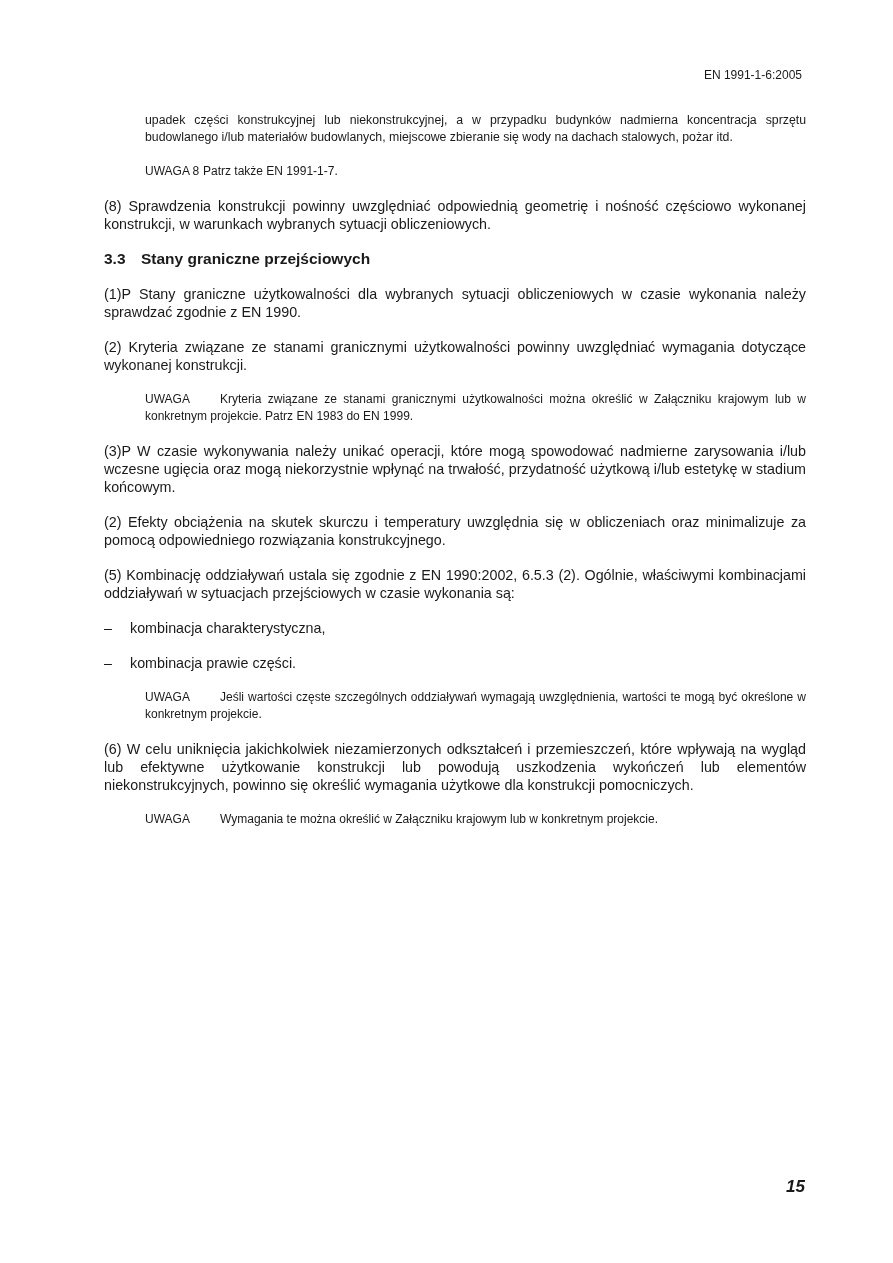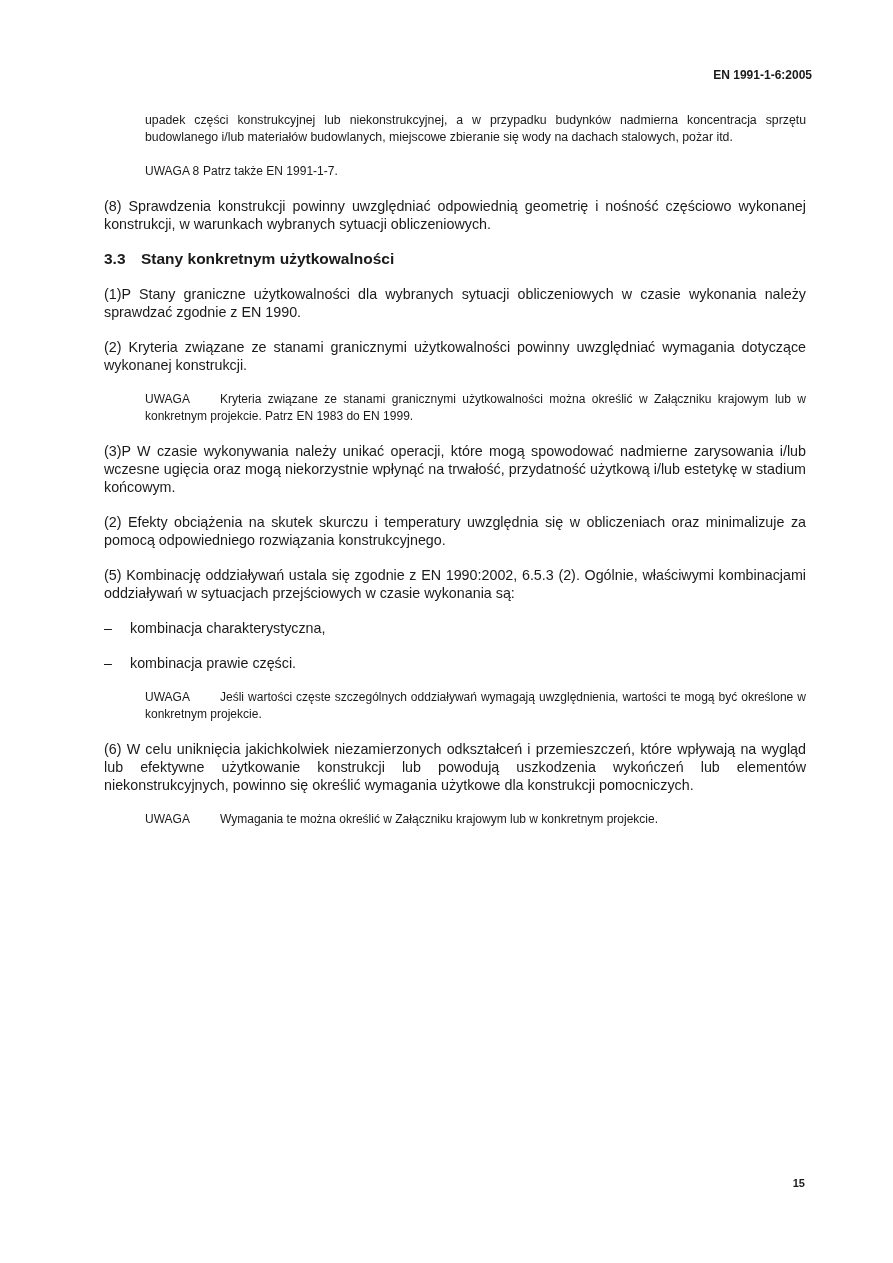--- a/index.html
+++ b/index.html
@@ -1,42 +1,42 @@
 <!DOCTYPE html>
 <html><head>
 <meta charset="utf-8">
 <style>
   html, body { margin:0; padding:0; background:#ffffff; }
   body { width:893px; height:1263px; position:relative; overflow:hidden;
          font-family:"Liberation Sans", sans-serif; color:#1a1a1a; }
-  .header { position:absolute; top:68px; right:81px; font-size:12px; font-weight:bold; }
+  .header { position:absolute; top:68px; right:91px; font-size:12px; font-weight:normal; }
   .content { position:absolute; left:104px; top:112px; width:702px; }
   .p { font-size:14.3px; line-height:18px; text-align:justify; margin:0 0 17px 0; }
   .note { font-size:12px; line-height:17px; text-align:justify; margin:0 0 17px 41px; }
   .note .lbl { display:inline-block; min-width:75px; }
   .note3 .lbl { min-width:58px; }
   .h3 { font-size:15.5px; font-weight:bold; margin:10px 0 17px 0; }
   .h3 .num { display:inline-block; width:37px; }
   .dash { font-size:14.3px; line-height:18px; margin:0 0 17px 0; }
   .dash .d { display:inline-block; width:26px; }
-  .footer { position:absolute; top:1177px; right:88px; font-size:11px; font-weight:bold; }
+  .footer { position:absolute; top:1177px; right:88px; font-size:17px; font-weight:bold;font-style:italic; }
 </style>
 </head>
 <body>
 
 <div class="header">EN 1991-1-6:2005</div>
 
 <div class="content">
   <p class="note" style="margin-left:41px;font-size:12.3px;">upadek części konstrukcyjnej lub niekonstrukcyjnej, a w przypadku budynków nadmierna koncentracja sprzętu budowlanego i/lub materiałów budowlanych, miejscowe zbieranie się wody na dachach stalowych, pożar itd.</p>
   <p class="note note3">
     <span class="lbl">UWAGA 8</span><span>Patrz także EN 1991-1-7.</span>
   </p>
   <p class="p">(8)  Sprawdzenia konstrukcji powinny uwzględniać odpowiednią geometrię i nośność częściowo wykonanej konstrukcji, w warunkach wybranych sytuacji obliczeniowych.</p>
   <div class="h3">
-    <span class="num">3.3</span><span>Stany konkretnym użytkowalności</span>
+    <span class="num">3.3</span><span>Stany graniczne przejściowych</span>
   </div>
   <p class="p">(1)P  Stany graniczne użytkowalności dla wybranych sytuacji obliczeniowych w czasie wykonania należy sprawdzać zgodnie z EN 1990.</p>
   <p class="p">(2)  Kryteria związane ze stanami granicznymi użytkowalności powinny uwzględniać wymagania dotyczące wykonanej konstrukcji.</p>
   <p class="note">
     <span class="lbl">UWAGA</span><span>Kryteria związane ze stanami granicznymi użytkowalności można określić w Załączniku krajowym lub w konkretnym projekcie. Patrz EN 1983 do EN 1999.</span>
   </p>
   <p class="p">(3)P  W czasie wykonywania należy unikać operacji, które mogą spowodować nadmierne zarysowania i/lub wczesne ugięcia oraz mogą niekorzystnie wpłynąć na trwałość, przydatność użytkową i/lub estetykę w stadium końcowym.</p>
   <p class="p">(2)  Efekty obciążenia na skutek skurczu i temperatury uwzględnia się w obliczeniach oraz minimalizuje za pomocą odpowiedniego rozwiązania konstrukcyjnego.</p>
   <p class="p">(5)  Kombinację oddziaływań ustala się zgodnie z EN 1990:2002, 6.5.3 (2). Ogólnie, właściwymi kombinacjami oddziaływań w sytuacjach przejściowych w czasie wykonania są:</p>
   <div class="dash">

